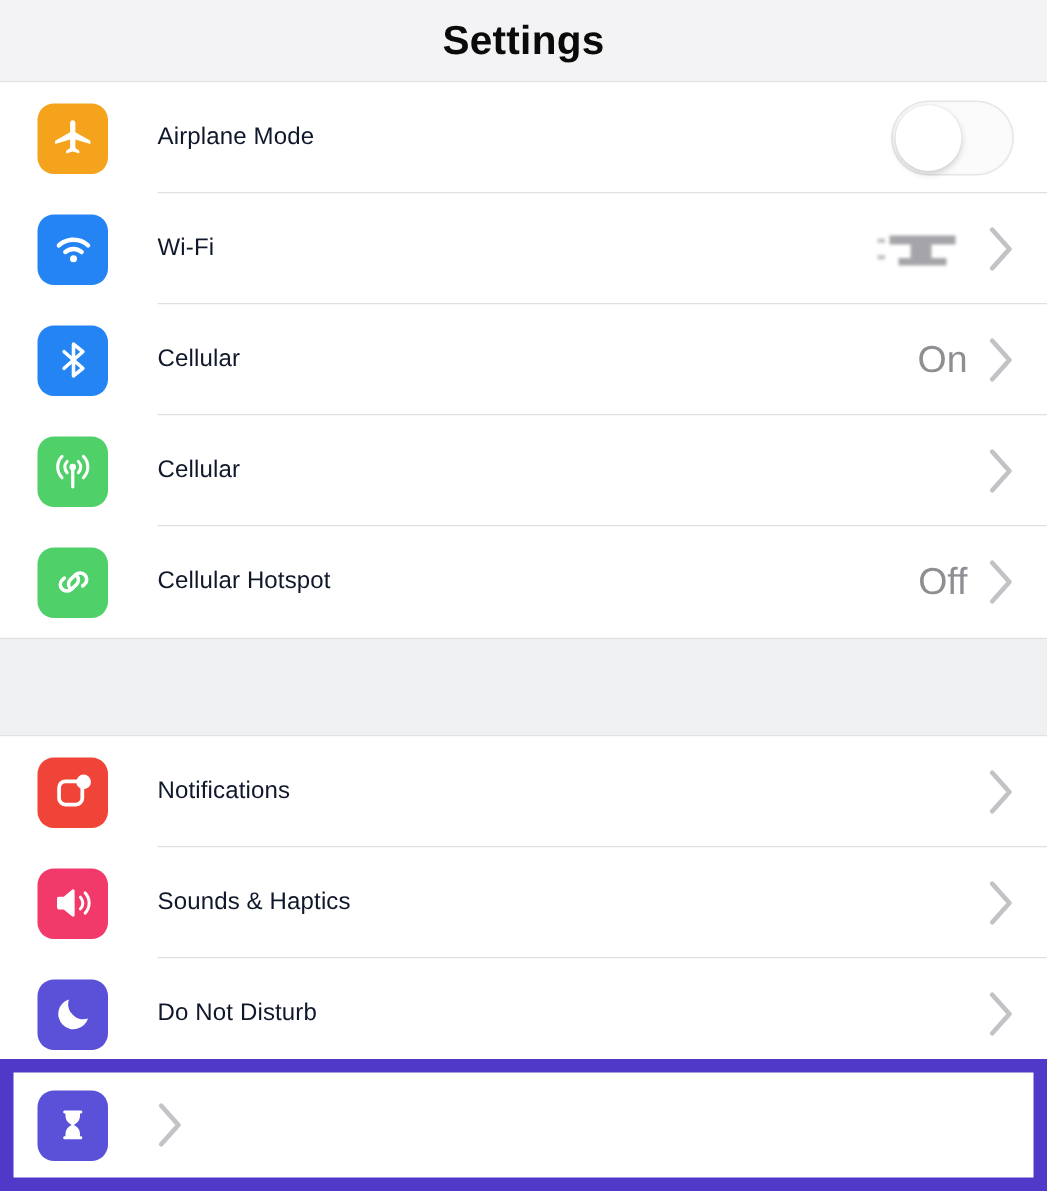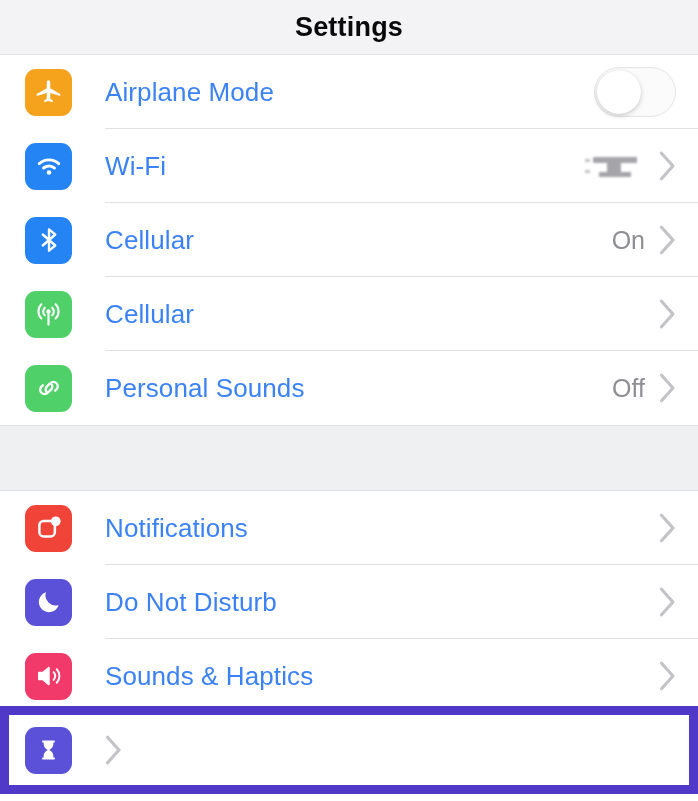--- a/index.html
+++ b/index.html
@@ -33,21 +33,21 @@
   }
 
   .icon{
     width:47px;height:47px;border-radius:11px;
     flex:0 0 47px;display:flex;align-items:center;justify-content:center;
     margin-right:33px;
   }
   .icon svg{display:block;}
 
   .label{
-    font-size:26px;color:#3b82f6;flex:1 1 auto;
+    font-size:16px;color:#0f172a;flex:1 1 auto;
     white-space:nowrap;letter-spacing:.1px;
   }
   .value{font-size:25px;color:#8e8e93;margin-right:14px;white-space:nowrap;}
 
   .chev{flex:0 0 auto;display:flex;align-items:center;}
   .chev svg{display:block;}
 
   
   .toggle{
     width:82px;height:50px;border-radius:25px;
@@ -160,21 +160,21 @@
       <div class="sep"></div>
     </div>
 
     <div class="row last">
       <div class="icon" style="background:#4fd069">
         <svg width="30" height="30" viewBox="0 0 24 24">
           <path fill="none" stroke="#fff" stroke-width="1.9" stroke-linecap="round" d="M13.6 8.4a3.4 3.4 0 0 1 0 4.9l-2.6 2.5a3.6 3.6 0 0 1-5 0 3.4 3.4 0 0 1 0-4.9l1.1-1"></path>
           <path fill="none" stroke="#fff" stroke-width="1.9" stroke-linecap="round" d="M10.4 15.6a3.4 3.4 0 0 1 0-4.9l2.6-2.5a3.6 3.6 0 0 1 5 0 3.4 3.4 0 0 1 0 4.9l-1.1 1"></path>
         </svg>
       </div>
-      <div class="label">Personal Sounds</div>
+      <div class="label">Cellular Hotspot</div>
       <div class="value">Off</div>
       <div class="chev">
         <svg width="17" height="30" viewBox="0 0 12 22">
             <path d="M1.6 1.6L10 11l-8.4 9.4" stroke="#c3c3c7" stroke-width="2.3" fill="none" stroke-linecap="round" stroke-linejoin="round"></path>
           </svg>
       </div>
 
     </div>
   </div>
 
@@ -183,51 +183,51 @@
   <div class="group">
 
     <div class="row">
       <div class="icon" style="background:#f04438">
         <svg width="30" height="30" viewBox="0 0 24 24">
           <rect x="4.3" y="6.3" width="12.4" height="12.4" rx="3.4" fill="none" stroke="#fff" stroke-width="2"></rect>
           <circle cx="17.4" cy="6.6" r="3.9" fill="#fff"></circle>
         </svg>
       </div>
       <div class="label">Notifications</div>
+      <div class="chev">
+        <svg width="17" height="30" viewBox="0 0 12 22">
+            <path d="M1.6 1.6L10 11l-8.4 9.4" stroke="#c3c3c7" stroke-width="2.3" fill="none" stroke-linecap="round" stroke-linejoin="round"></path>
+          </svg>
+      </div>
+      <div class="sep"></div>
+    </div>
+
+    <div class="row">
+      <div class="icon" style="background:#f1396a">
+        <svg width="30" height="30" viewBox="0 0 24 24">
+          <path fill="#fff" d="M11.2 4.9L6.8 8.6H4.2c-.6 0-1 .45-1 1v4.8c0 .55.4 1 1 1h2.6l4.4 3.7c.6.5 1.4.06 1.4-.7V5.6c0-.77-.8-1.2-1.4-.7z"></path>
+          <path fill="none" stroke="#fff" stroke-width="1.6" stroke-linecap="round" d="M15.7 8.9a4.4 4.4 0 0 1 0 6.2M18.2 6.6a7.9 7.9 0 0 1 0 10.8"></path>
+        </svg>
+      </div>
+      <div class="label">Sounds &amp; Haptics</div>
       <div class="chev">
         <svg width="17" height="30" viewBox="0 0 12 22">
             <path d="M1.6 1.6L10 11l-8.4 9.4" stroke="#c3c3c7" stroke-width="2.3" fill="none" stroke-linecap="round" stroke-linejoin="round"></path>
           </svg>
       </div>
       <div class="sep"></div>
     </div>
 
     <div class="row">
       <div class="icon" style="background:#5b51d8">
         <svg width="28" height="28" viewBox="0 0 24 24">
             <path fill="#fff" d="M20.3 14.6A8.7 8.7 0 0 1 9.4 3.7 8.7 8.7 0 1 0 20.3 14.6z"></path>
           </svg>
       </div>
       <div class="label">Do Not Disturb</div>
-      <div class="chev">
-        <svg width="17" height="30" viewBox="0 0 12 22">
-            <path d="M1.6 1.6L10 11l-8.4 9.4" stroke="#c3c3c7" stroke-width="2.3" fill="none" stroke-linecap="round" stroke-linejoin="round"></path>
-          </svg>
-      </div>
-      <div class="sep"></div>
-    </div>
-
-    <div class="row">
-      <div class="icon" style="background:#f1396a">
-        <svg width="30" height="30" viewBox="0 0 24 24">
-          <path fill="#fff" d="M11.2 4.9L6.8 8.6H4.2c-.6 0-1 .45-1 1v4.8c0 .55.4 1 1 1h2.6l4.4 3.7c.6.5 1.4.06 1.4-.7V5.6c0-.77-.8-1.2-1.4-.7z"></path>
-          <path fill="none" stroke="#fff" stroke-width="1.6" stroke-linecap="round" d="M15.7 8.9a4.4 4.4 0 0 1 0 6.2M18.2 6.6a7.9 7.9 0 0 1 0 10.8"></path>
-        </svg>
-      </div>
-      <div class="label">Sounds &amp; Haptics</div>
       <div class="chev">
         <svg width="17" height="30" viewBox="0 0 12 22">
             <path d="M1.6 1.6L10 11l-8.4 9.4" stroke="#c3c3c7" stroke-width="2.3" fill="none" stroke-linecap="round" stroke-linejoin="round"></path>
           </svg>
       </div>
       <div class="sep"></div>
     </div>
 
     <div class="row last">
       <div class="icon" style="background:#5b51d8">

